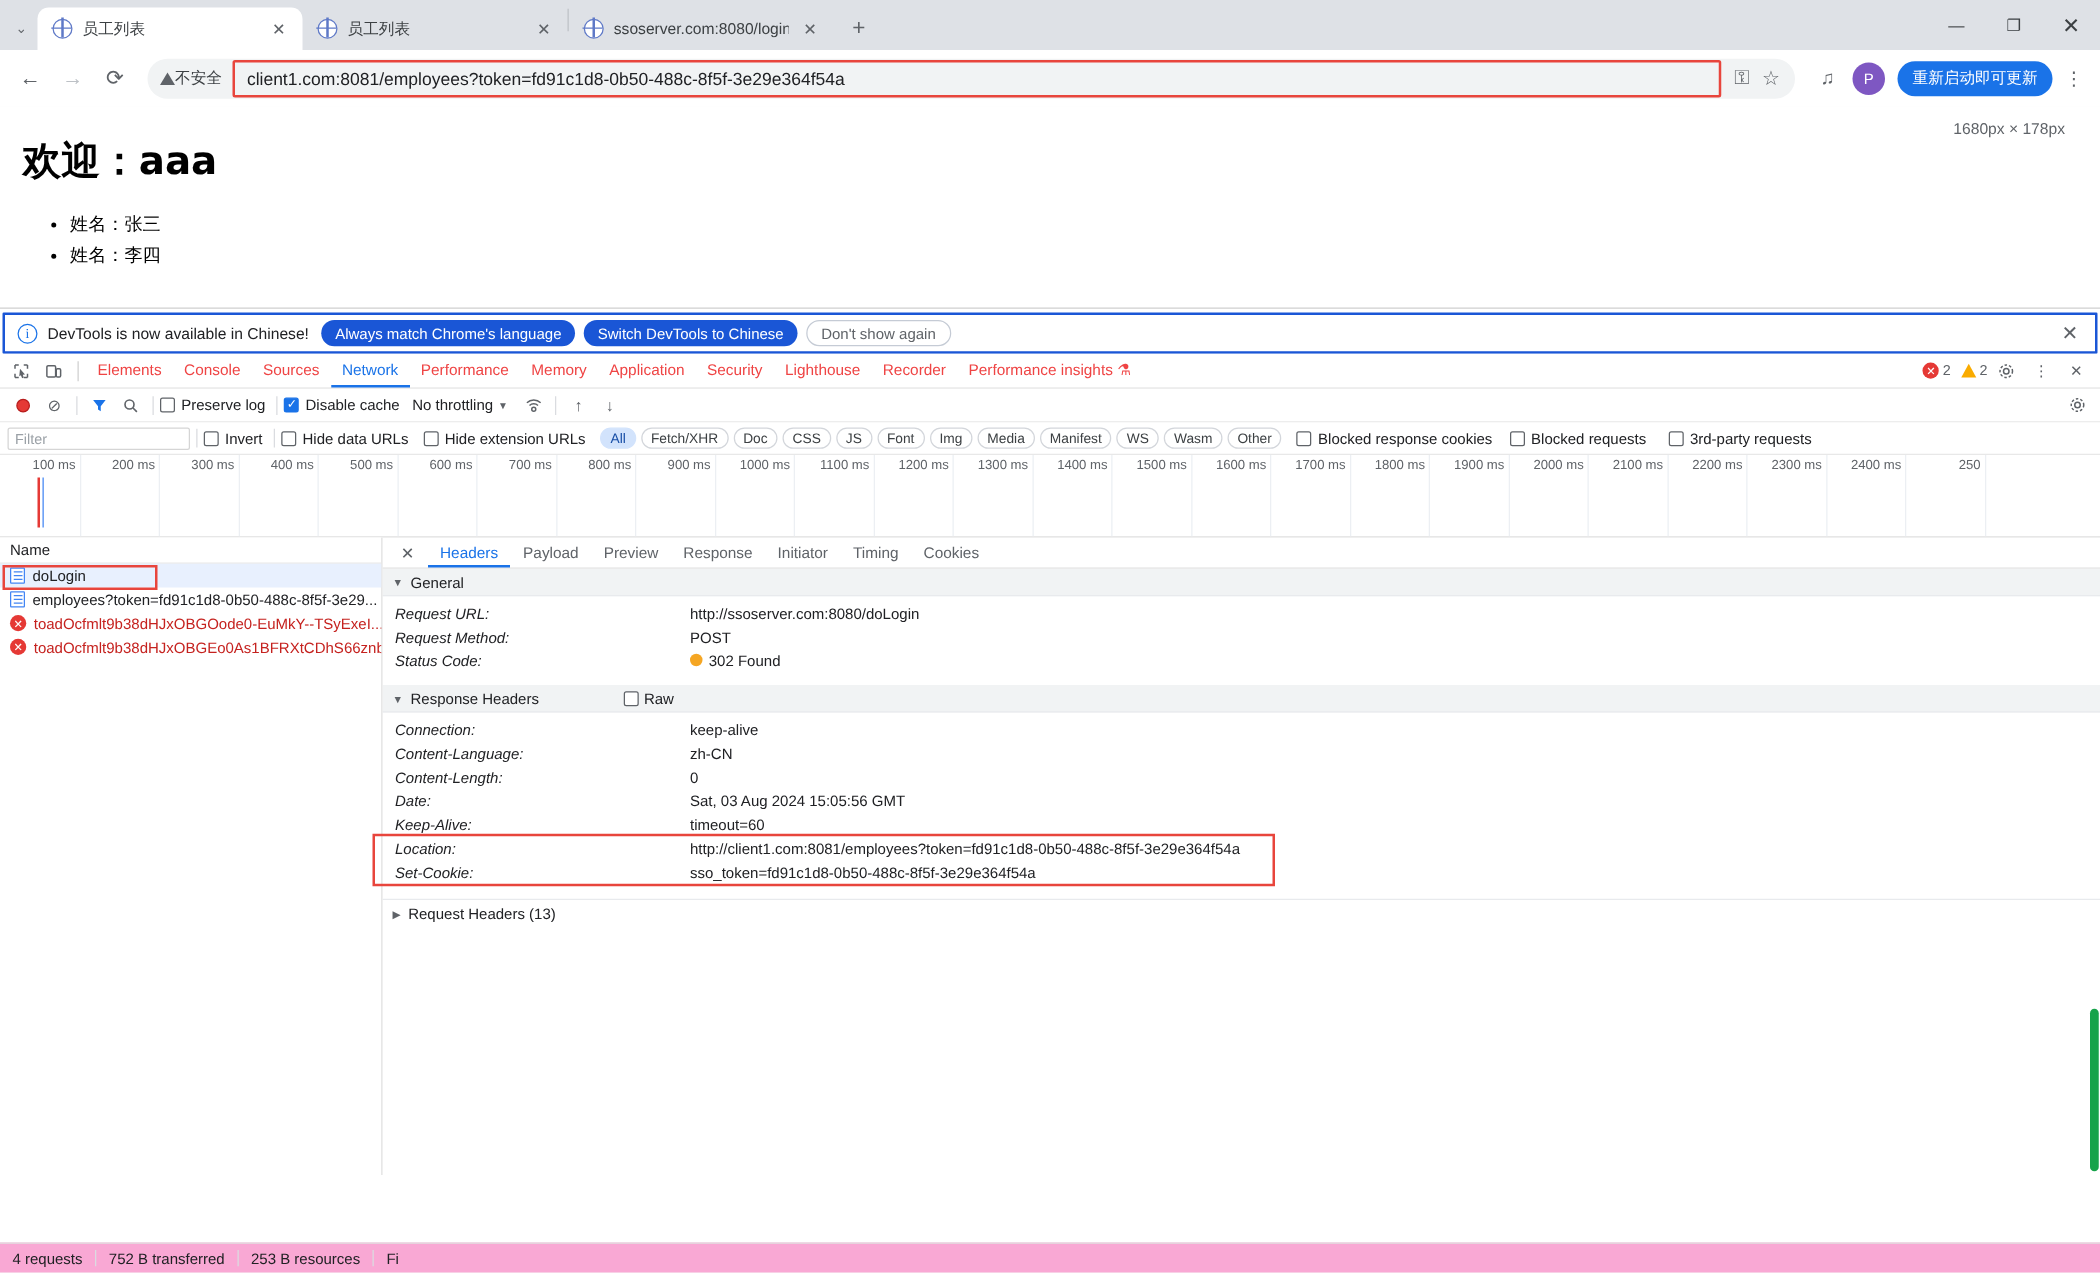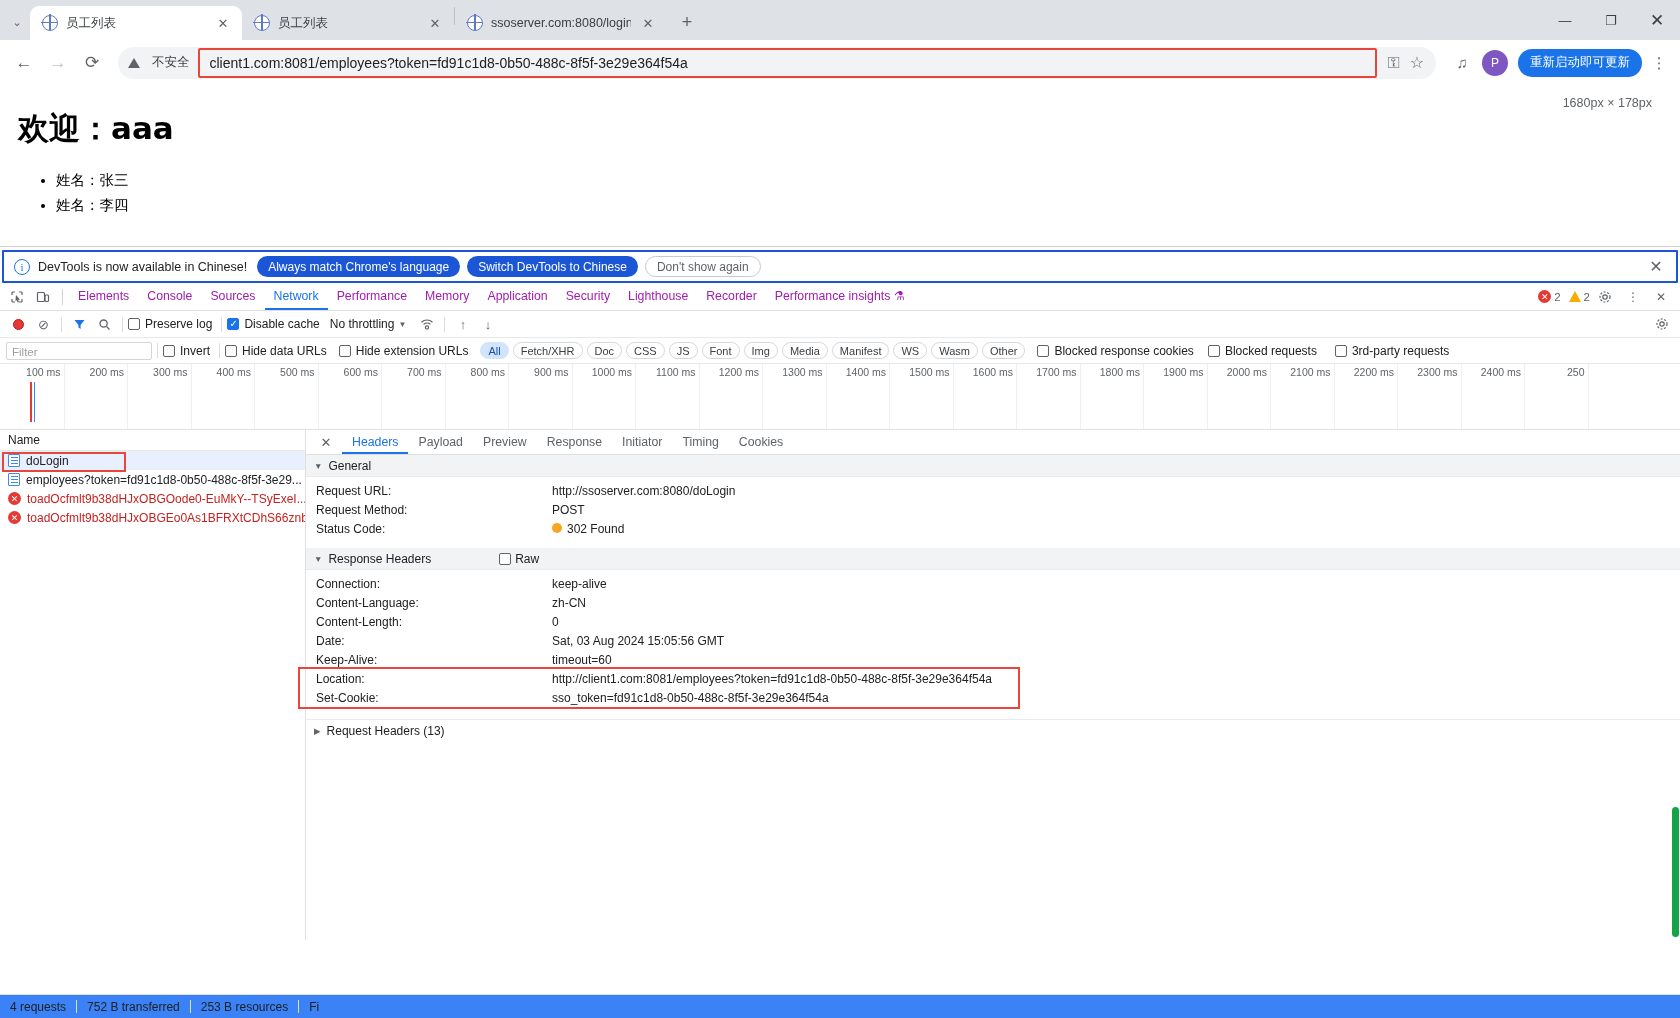--- a/index.html
+++ b/index.html
@@ -67,21 +67,21 @@
   }
   .navbtn {
     width:32px; height:32px; border-radius:50%; display:flex; align-items:center;
     justify-content:center; color:#5f6368; font-size:17px; flex:0 0 32px;
   }
   .navbtn.dim { color:#bdc1c6; }
   .omnibox-wrap {
     flex:1; height:32px; margin:0 8px; background:#f1f3f4; border-radius:16px;
     display:flex; align-items:center; padding:0 12px 0 10px; position:relative;
   }
-  .notsecure { display:flex; align-items:center; gap:12px; font-size:12.5px; color:#3c4043; white-space:nowrap; }
+  .notsecure { display:flex; align-items:center; gap:0; font-size:12.5px; color:#3c4043; white-space:nowrap; }
   .warn-tri {
     width:0; height:0; border-left:6px solid transparent; border-right:6px solid transparent;
     border-bottom:10px solid #5f6368; position:relative;
   }
   .url-box {
     position:relative; margin-left:8px; flex:1; height:30px;
     border:2px solid #e8453c; border-radius:2px; display:flex; align-items:center;
     padding-left:10px; overflow:hidden;
   }
   .url-text { font-size:14px; color:#202124; white-space:nowrap; }
@@ -146,21 +146,21 @@
   .dt-tabs {
     height:28px; display:flex; align-items:center; border-bottom:1px solid #e0e0e0;
     padding-left:4px; gap:0; background:#fff;
   }
   .dt-ico {
     width:26px; height:26px; display:flex; align-items:center; justify-content:center;
     color:#5f6368;
   }
   .dt-divider { width:1px; height:16px; background:#d0d0d0; margin:0 6px; }
   .dt-tab {
-    padding:0 9px; height:27px; line-height:27px; font-size:12.3px; color:#a21caf; white-space:nowrap;
+    padding:0 9px; height:27px; line-height:27px; font-size:12.3px; color:#ef4444; white-space:nowrap;
   }
   .dt-tab.sel { color:#1a73e8; box-shadow:inset 0 -2px 0 #1a73e8; }
   .dt-tabs-right { margin-left:auto; display:flex; align-items:center; gap:2px; padding-right:6px; }
   .err-badge { display:flex; align-items:center; gap:3px; font-size:11.5px; color:#5f6368; }
   .dot-red { width:13px; height:13px; border-radius:50%; background:#e53935; color:#fff;
     font-size:9px; display:flex; align-items:center; justify-content:center; }
   .tri-warn { width:0;height:0;border-left:6px solid transparent;border-right:6px solid transparent;
     border-bottom:11px solid #f9ab00; }
 
   .net-toolbar {
@@ -227,34 +227,34 @@
   .dtab { padding:0 10px;height:24px;line-height:24px;font-size:12.3px;color:#5f6368;white-space:nowrap; }
   .dtab.sel { color:#1a73e8; box-shadow:inset 0 -2px 0 #1a73e8; }
 
   .sect-head {
     height:22px; background:#f1f3f4; display:flex; align-items:center; padding-left:8px;
     font-size:12px; color:#202124; border-bottom:1px solid #e8eaed; gap:6px;
   }
   .tri { font-size:8.5px; color:#5f6368; }
   .raw-chk { display:flex; align-items:center; gap:4px; margin-left:62px; font-size:12px; }
   .hrow { height:19px; display:flex; align-items:center; font-size:12px; padding-left:10px; }
-  .hkey { width:236px; color:#202124; white-space:nowrap; }
+  .hkey { width:236px; color:#202124; white-space:nowrap;font-style:italic; }
   .hval { color:#202124; white-space:nowrap; }
   .status-dot { width:10px;height:10px;border-radius:50%;background:#f5a623;display:inline-block;margin-right:5px; }
   .hl-box { position:relative; }
   .hl-outline {
     position:absolute; left:-8px; top:-2px; width:722px; height:42px;
     border:2px solid #e8453c; pointer-events:none;
   }
   .sect-head2 { height:22px; display:flex; align-items:center; padding-left:8px; font-size:12px;
     color:#202124; gap:6px; border-top:1px solid #e8eaed; background:#fff; }
 
   .dt-status {
     position:absolute; left:0; bottom:0; width:1680px; height:24px;
-    border-top:1px solid #e0e0e0; display:flex; align-items:center; background:#3b82f6;
+    border-top:1px solid #e0e0e0; display:flex; align-items:center; background:#f9a8d4;
   }
   .st-item { font-size:12px; color:#202124; padding:0 10px; white-space:nowrap; }
   .st-sep { width:1px;height:13px;background:#dadce0; }
 
   .scroll-track {
     position:absolute; right:0; top:560px; width:10px; height:200px; background:transparent;
   }
   .scroll-thumb { position:absolute; right:1px; top:0; width:7px; height:130px; background:#16a34a; border-radius:4px; }
 </style>
 </head>

